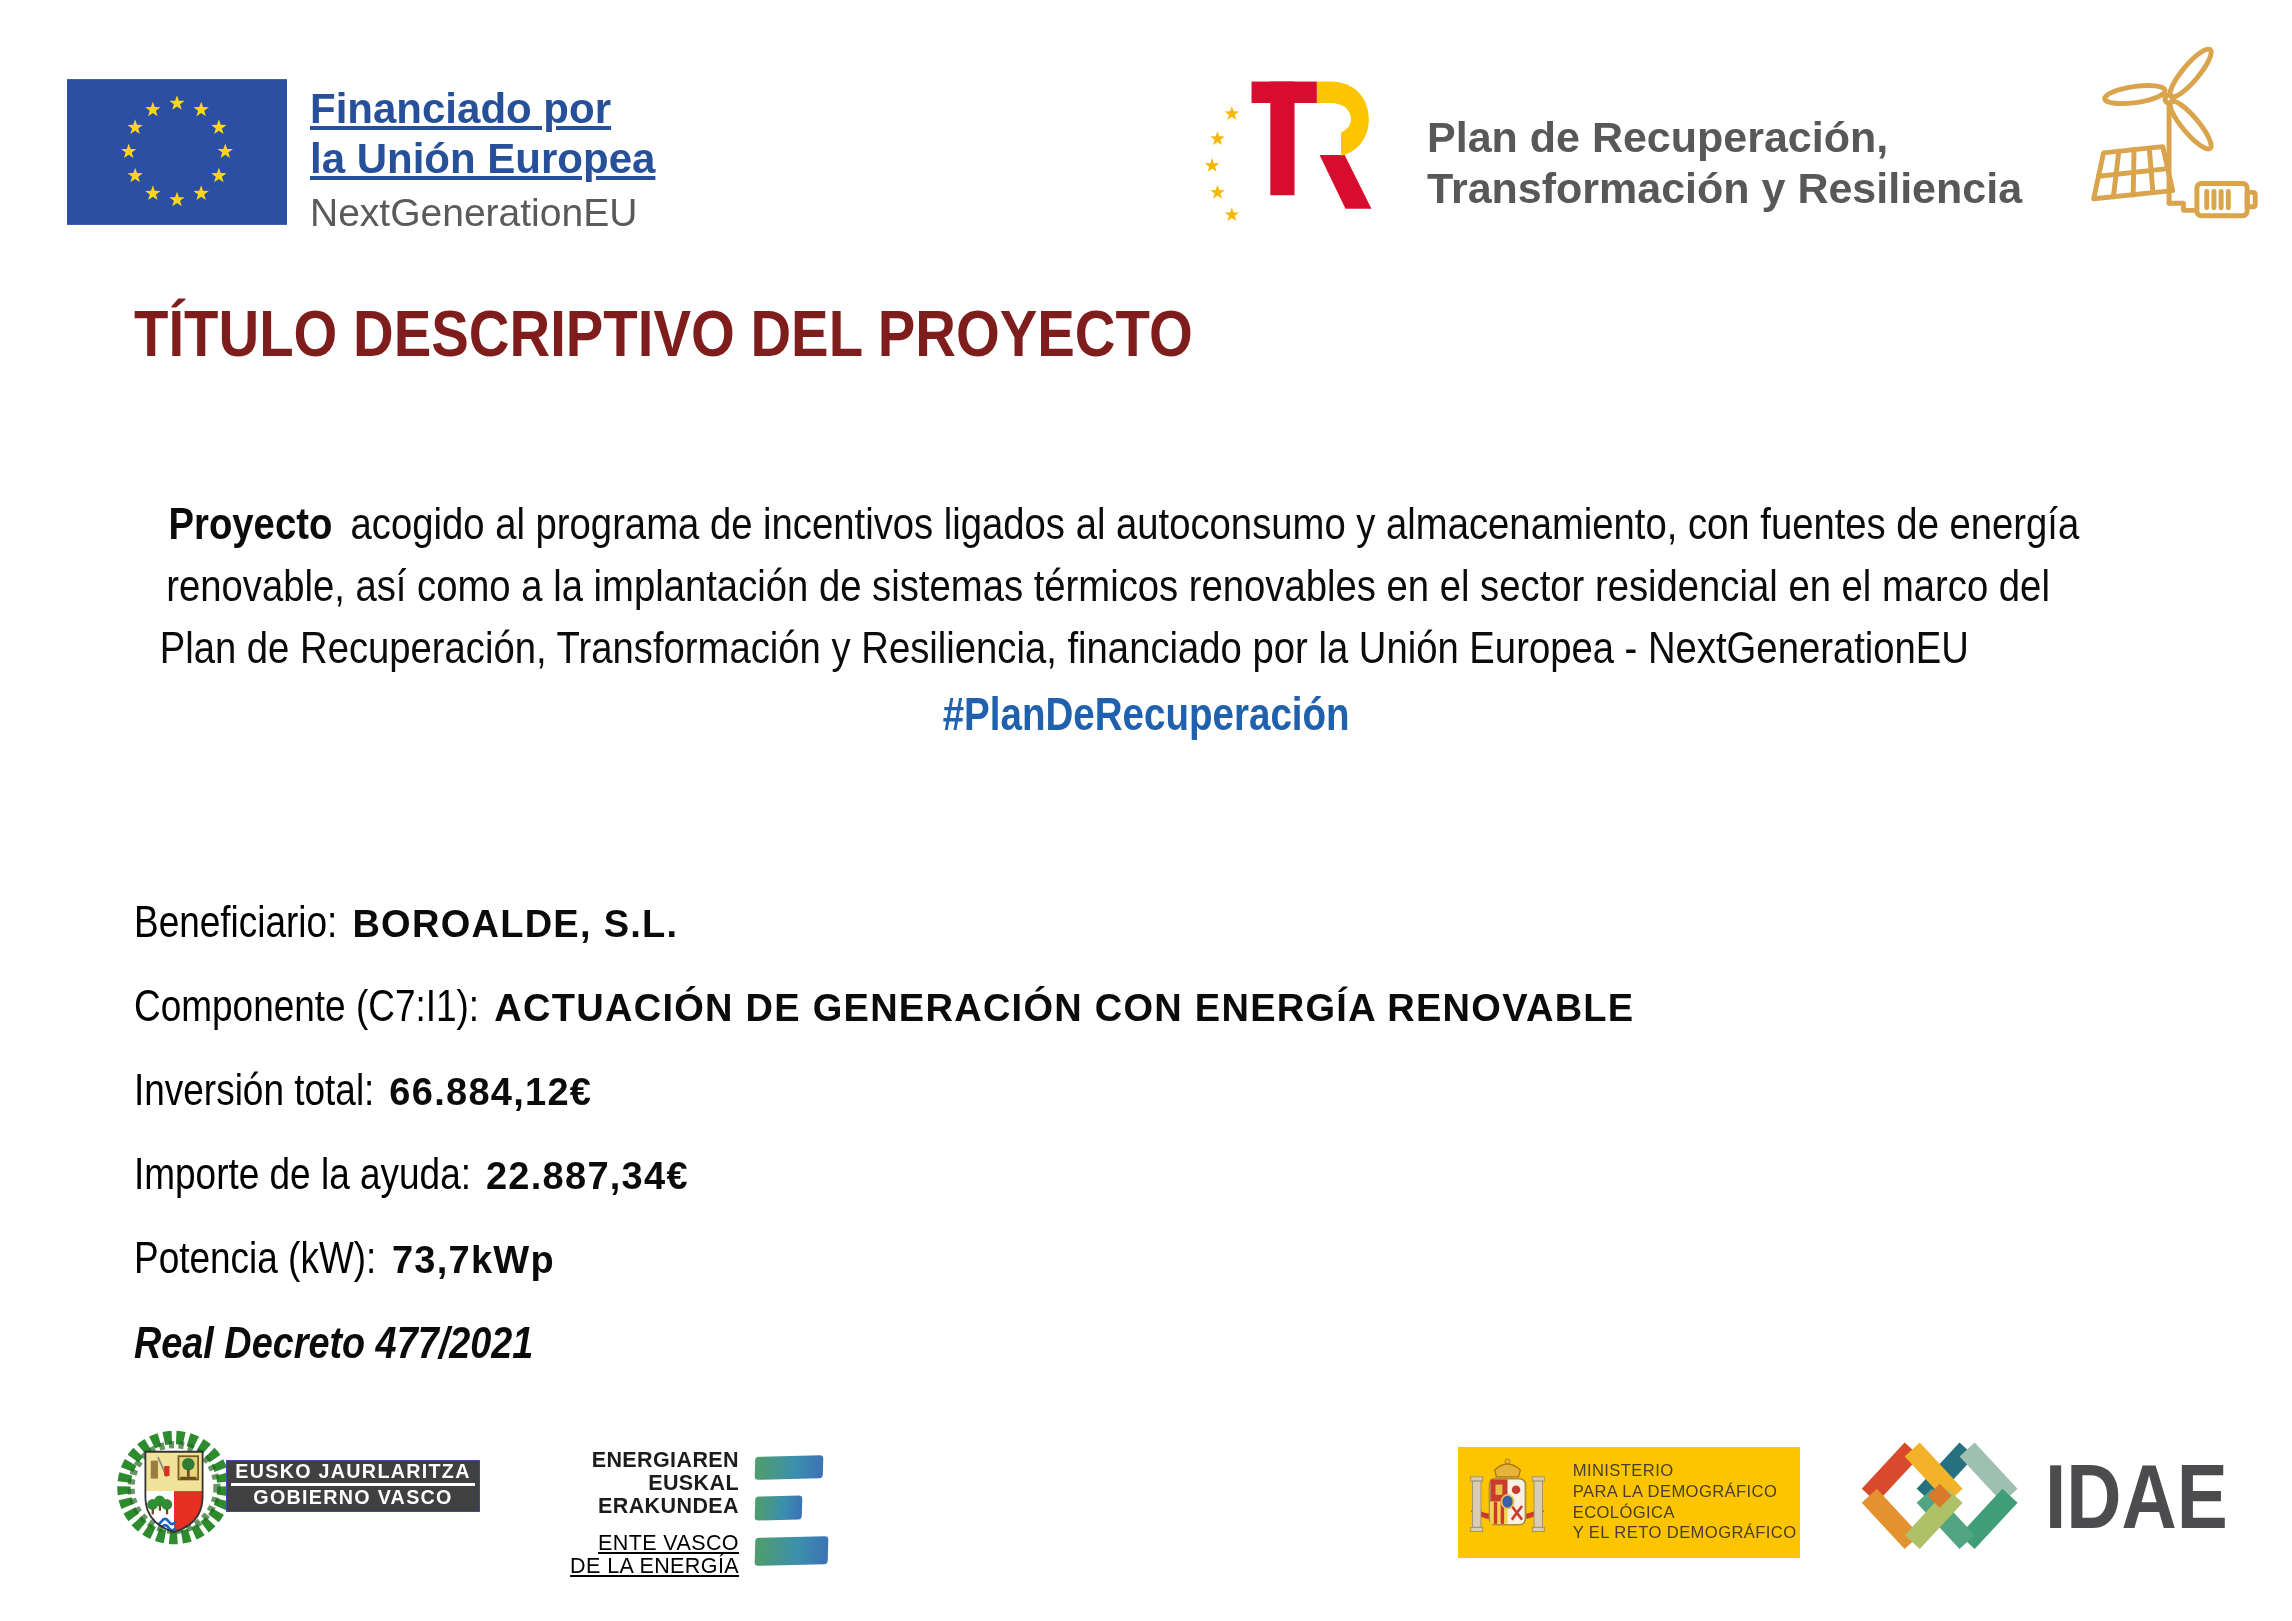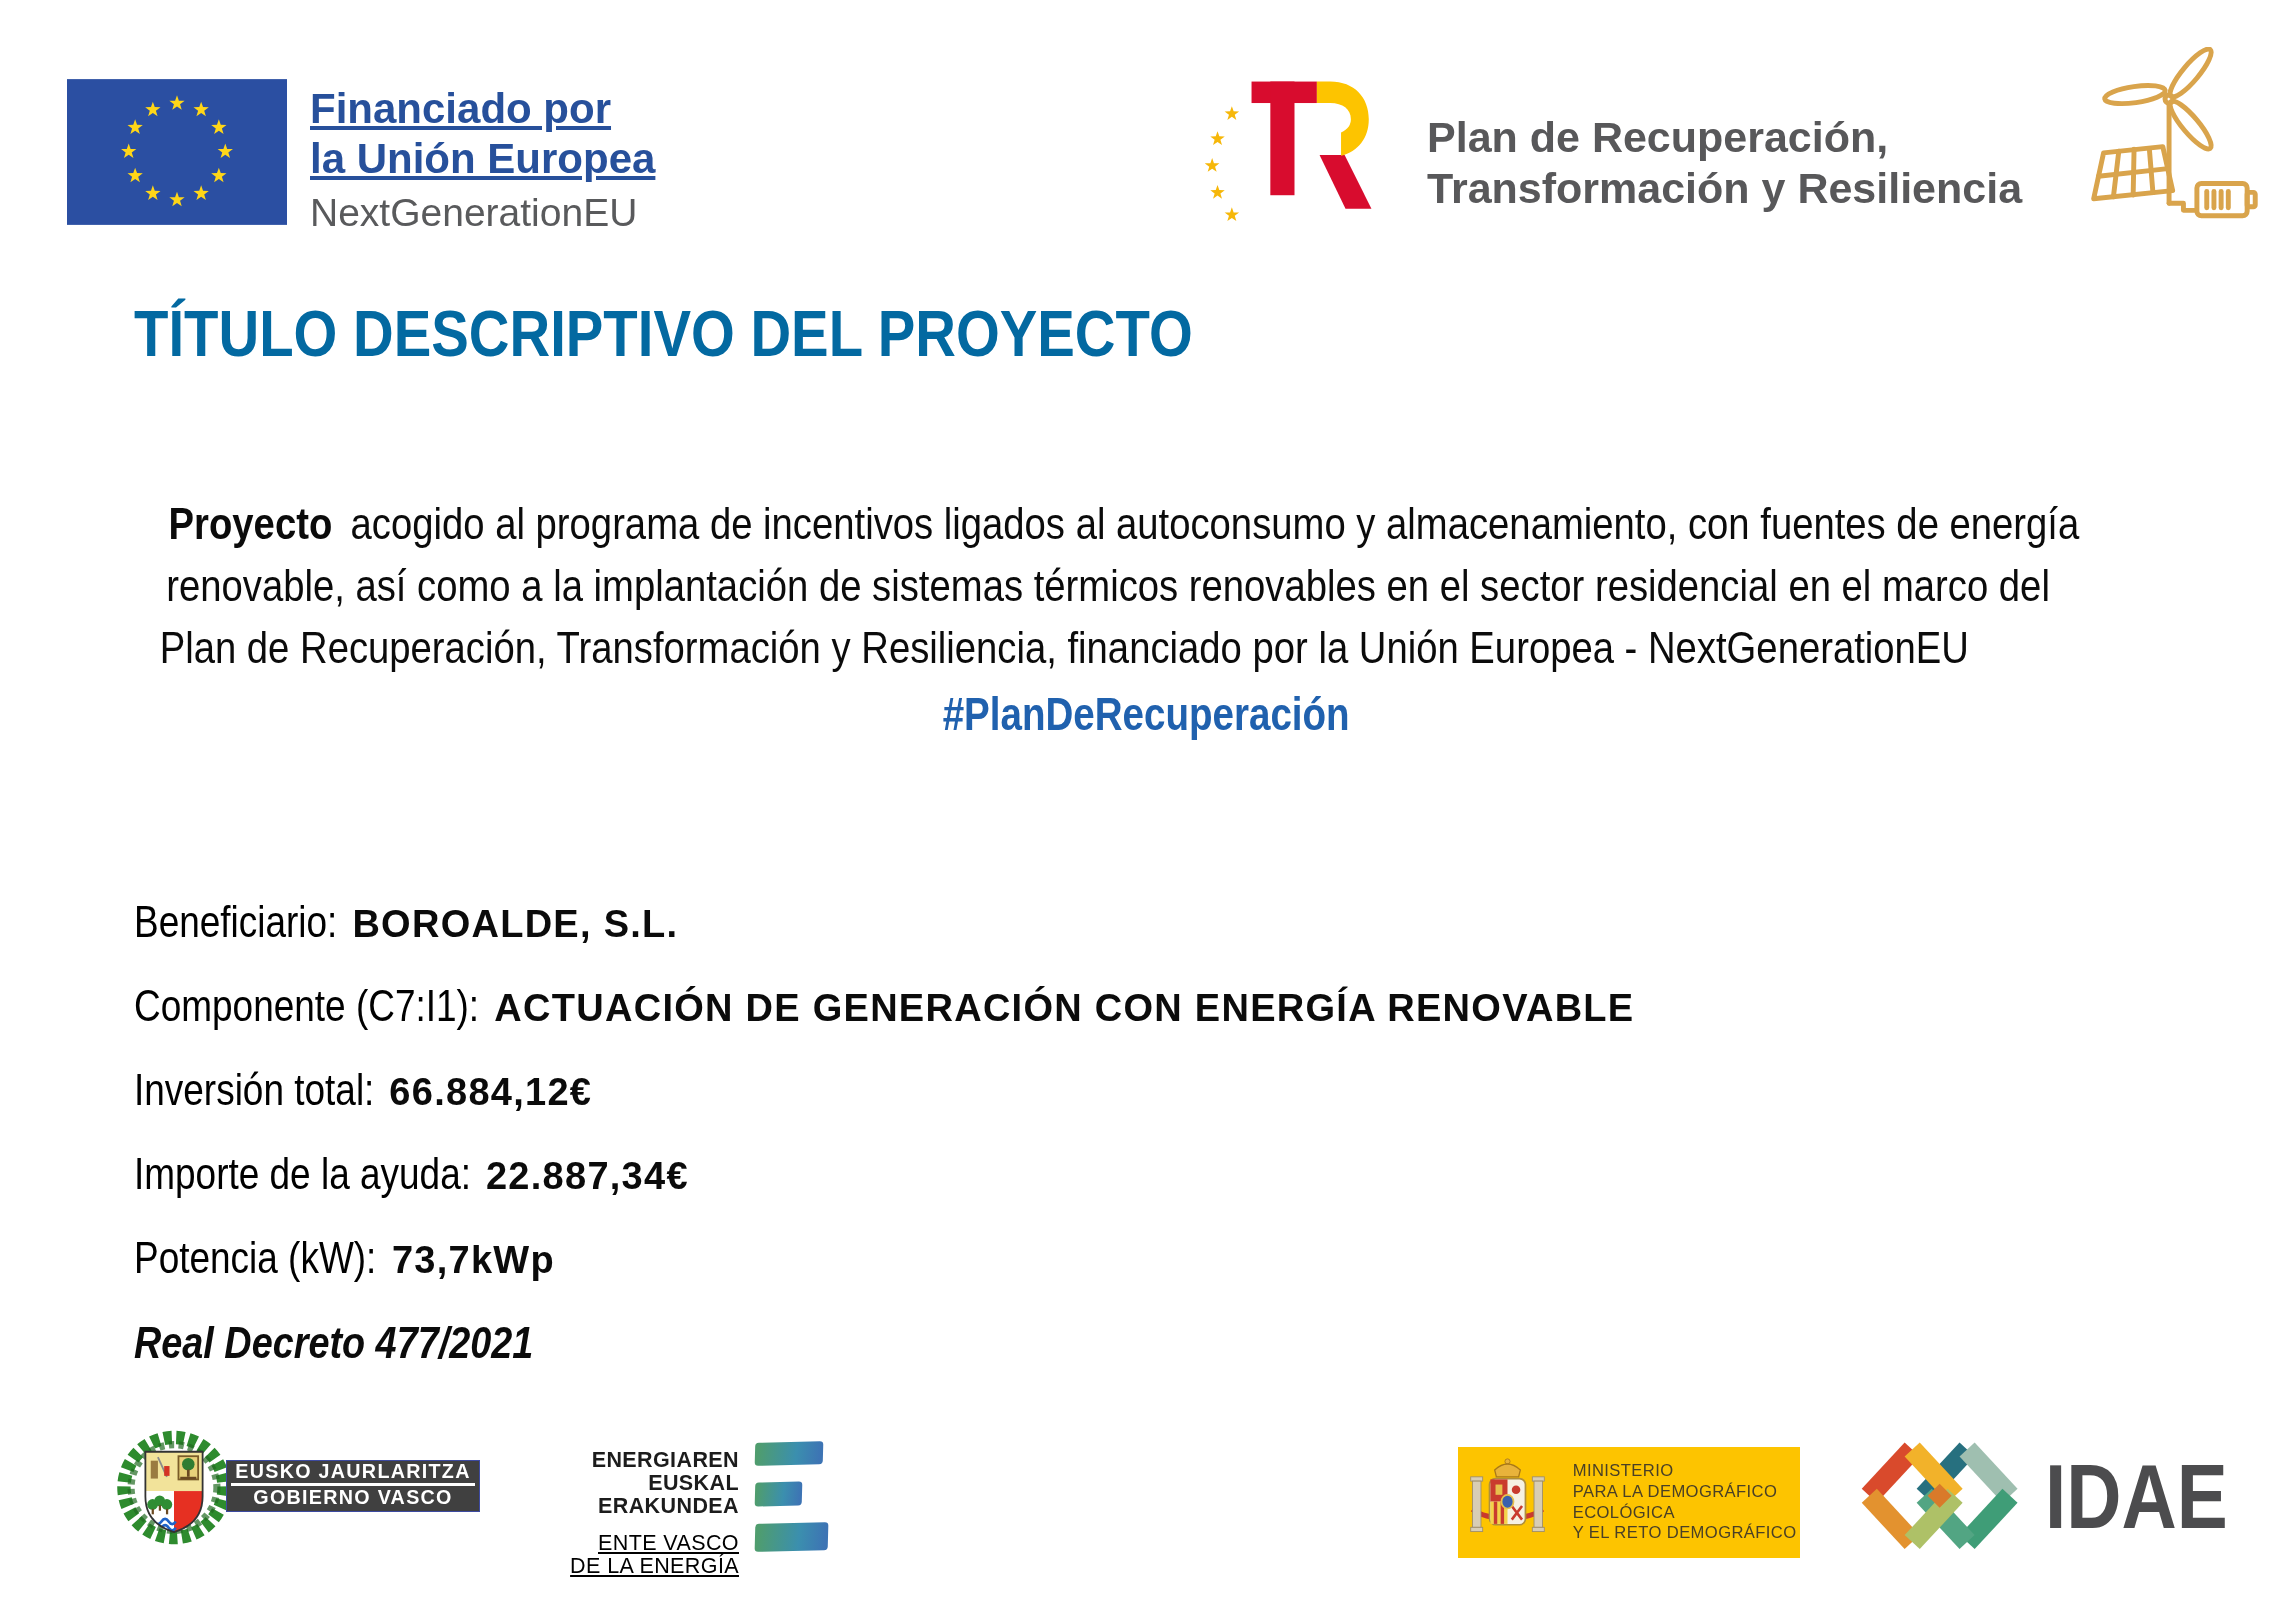--- a/index.html
+++ b/index.html
@@ -19,21 +19,21 @@
   .prtr-text { margin-left:43px; margin-top:36px; font-weight:bold; font-size:43px; line-height:51px; color:#58585a; }
 
   .energy-icon { position:absolute; left:2082px; top:47px; }
   .energy-icon svg { display:block; width:184px; height:184px; }
 
   
   .cond   { display:inline-block; transform:scaleX(0.88); transform-origin:left center; white-space:nowrap; }
   .cond-c { display:inline-block; transform:scaleX(0.85); transform-origin:center;      white-space:nowrap; }
 
   
-  .title { position:absolute; left:134px; top:297px; font-size:64px; font-weight:bold; color:#0369a1; }
+  .title { position:absolute; left:134px; top:297px; font-size:64px; font-weight:bold; color:#7f1d1d; }
 
   
   .para { position:absolute; left:0; top:493px; width:2084px; text-align:center; font-size:45px; color:#0b0b0b; }
   .pline { height:62px; line-height:62px; }
   .p-lead { font-weight:bold; margin-right:9px; }
 
   
   .hashtag { position:absolute; left:0; top:686px; width:2293px; text-align:center;
              font-size:47px; font-weight:bold; color:#2061ae; }
   .hashtag .cond-c { transform:scaleX(0.82); }
@@ -51,21 +51,21 @@
   
   .gv-logo { position:absolute; left:115px; top:1426px; width:376px; height:125px; }
   .gv-coat { position:absolute; left:0; top:3.6px; }
   .gv-coat svg { display:block; width:118px; height:115px; }
   .gv-banner { position:absolute; left:111px; top:34px; width:254px; height:52px; background:#404040;
                display:flex; flex-direction:column; border:1.8px solid #3d4aa0; box-sizing:border-box; }
   .gv-row { color:#ffffff; font-weight:bold; font-size:19.7px; line-height:21.5px; letter-spacing:1.3px;
             text-align:center; }
   .gv-divider { height:2.7px; background:#ffffff; margin:0.9px 3.6px; }
 
-  .eve-logo { position:absolute; left:531px; top:1440px; display:flex; align-items:flex-start; }
+  .eve-logo { position:absolute; left:531px; top:1440px; display:flex; align-items:center; }
   .eve-text { width:208px; text-align:right; padding-top:9px; }
   .eve-bold  { font-size:21.5px; font-weight:bold; line-height:23px; color:#1c1c1c; letter-spacing:0.4px; }
   .eve-light { font-size:21.5px; font-weight:normal; line-height:23px; color:#000000; letter-spacing:0.4px;text-decoration:underline; }
   .eve-gap { height:14.3px; }
   .eve-strokes { margin-left:16px; padding-top:1.8px; display:flex; flex-direction:column; align-items:flex-start; gap:17px; }
   .stroke { background:linear-gradient(95deg,#4f9d6e 5%,#3b8fae 60%,#3d74b4 95%);
             border-radius:3.6px; transform:skewX(-3deg) rotate(-1.5deg); }
   .stroke.s1 { width:68px; height:23px; }
   .stroke.s2 { width:47px; height:24px; }
   .stroke.s3 { width:73px; height:28px; }

